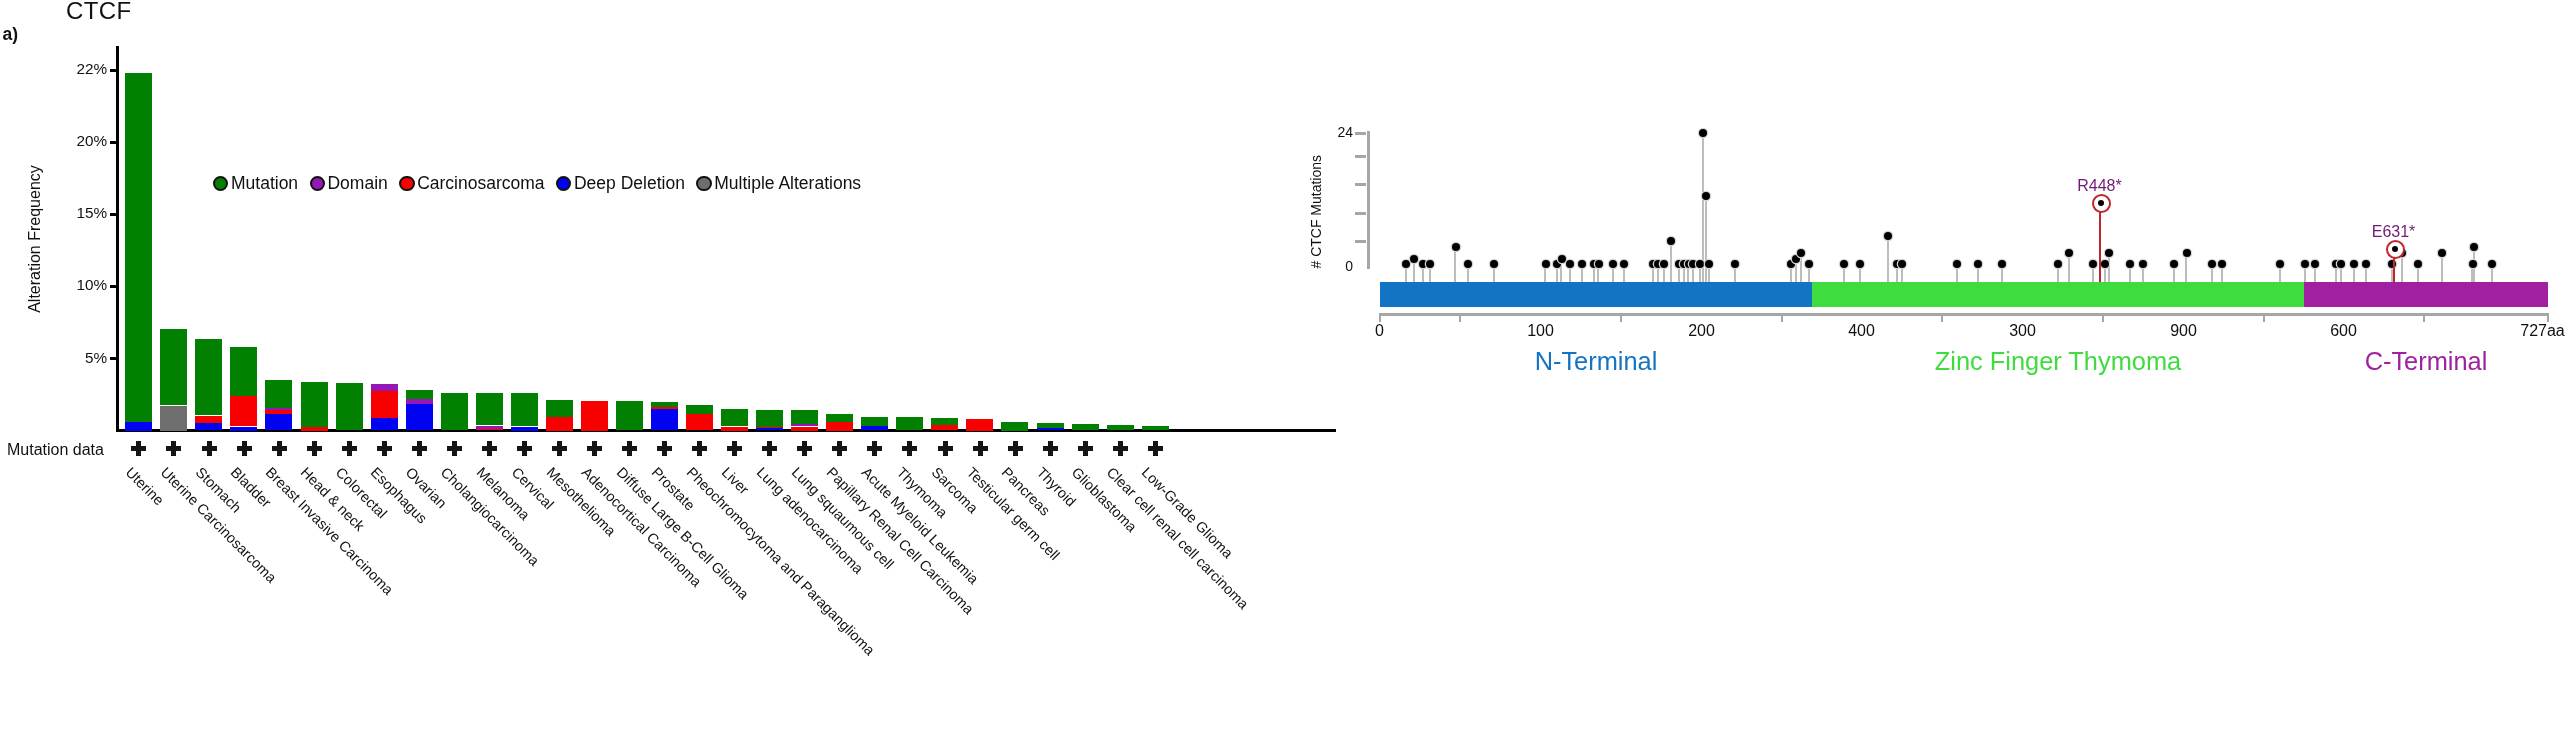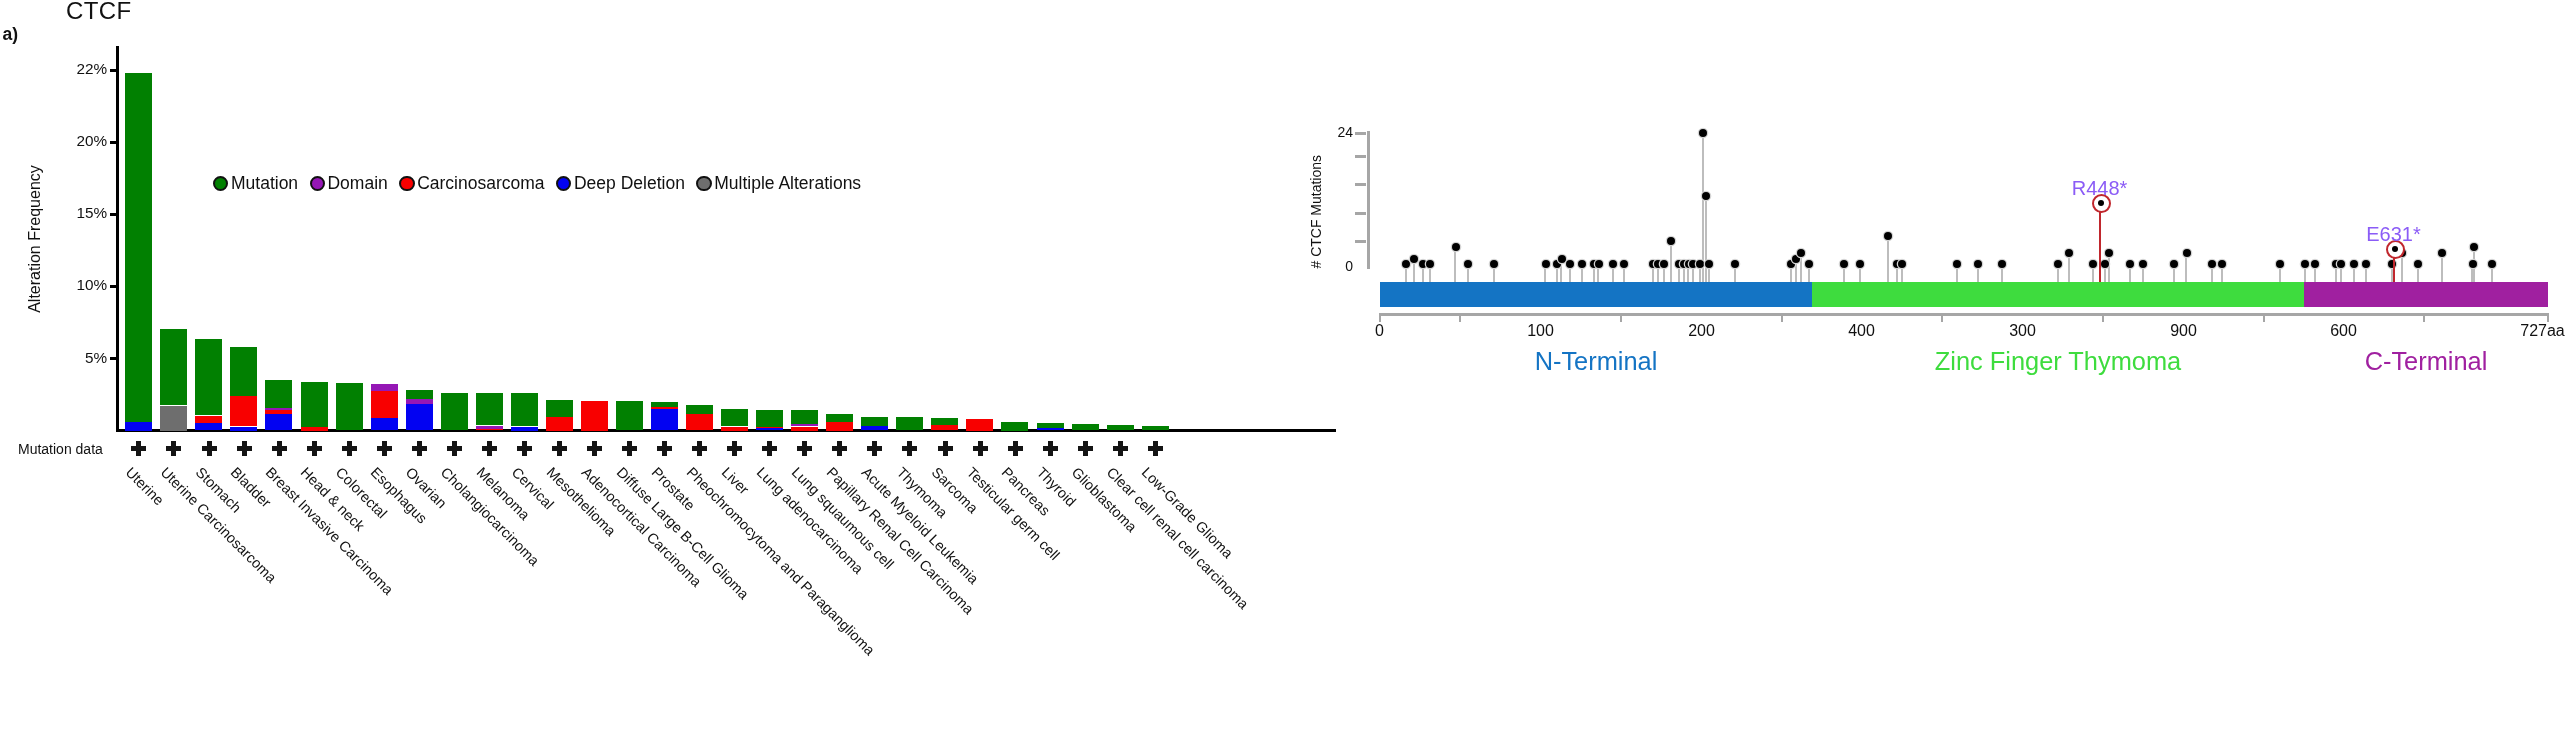--- a/index.html
+++ b/index.html
@@ -9,31 +9,31 @@
   .panel-label{left:2.6px;top:24px;font-size:17.5px;font-weight:bold;}
   .chart-title{left:66px;top:-2.6px;font-size:24px;font-weight:normal;letter-spacing:0.4px;margin:0;}
   .ylab-left{left:-158px;top:230px;width:386px;text-align:center;font-size:16px;
              transform:rotate(-90deg);transform-origin:center;}
   .axis-black{background:#000;}
   .ytick-label{width:54px;text-align:right;font-size:15.3px;}
   .legend{left:213px;top:173px;display:flex;align-items:center;gap:11.4px;}
   .legend-item{display:flex;align-items:center;gap:2.6px;}
   .legend-dot{width:11.4px;height:11.4px;border-radius:50%;border:2.2px solid #111;}
   .legend-label{font-size:17.5px;}
-  .mut-label{left:18px;top:441px;font-size:14px;}
+  .mut-label{left:7px;top:441px;font-size:16px;}
   .plus{width:15px;height:15px;}
   .plus::before{content:"";position:absolute;left:5.3px;top:0;width:4.4px;height:15px;background:#141414;}
   .plus::after{content:"";position:absolute;top:5.3px;left:0;width:15px;height:4.4px;background:#141414;}
   .cat-label{font-size:14.5px;white-space:nowrap;transform:rotate(45deg);transform-origin:left top;}
   .bar-seg{position:absolute;}
   .stick{position:absolute;}
   .dot{position:absolute;width:8px;height:8px;border-radius:50%;background:#000;box-shadow:0 0 0 1.3px #d4d4d4;}
   .ann-ring{position:absolute;width:15px;height:15px;border-radius:50%;background:#fff;}
   .ann-core{position:absolute;width:6.1px;height:6.1px;border-radius:50%;background:#000;left:4.4px;top:4.4px;}
-  .ann-label{position:absolute;width:105px;text-align:center;font-size:20px;color:#8b5cf6;}
+  .ann-label{position:absolute;width:105px;text-align:center;font-size:16px;color:#701a75;}
   .ylab-right{left:1220px;top:203px;width:193px;height:17.5px;text-align:center;font-size:14px;
               transform:rotate(-90deg);transform-origin:center;}
   .lol-ytick-label{width:35px;text-align:right;font-size:14px;}
   .lol-xtick-label{position:absolute;width:105px;text-align:center;font-size:16px;}
   .domain-label{position:absolute;width:368px;text-align:center;font-size:25.4px;}
 </style>
 </head>
 <body>
 
 <div class="canvas">

